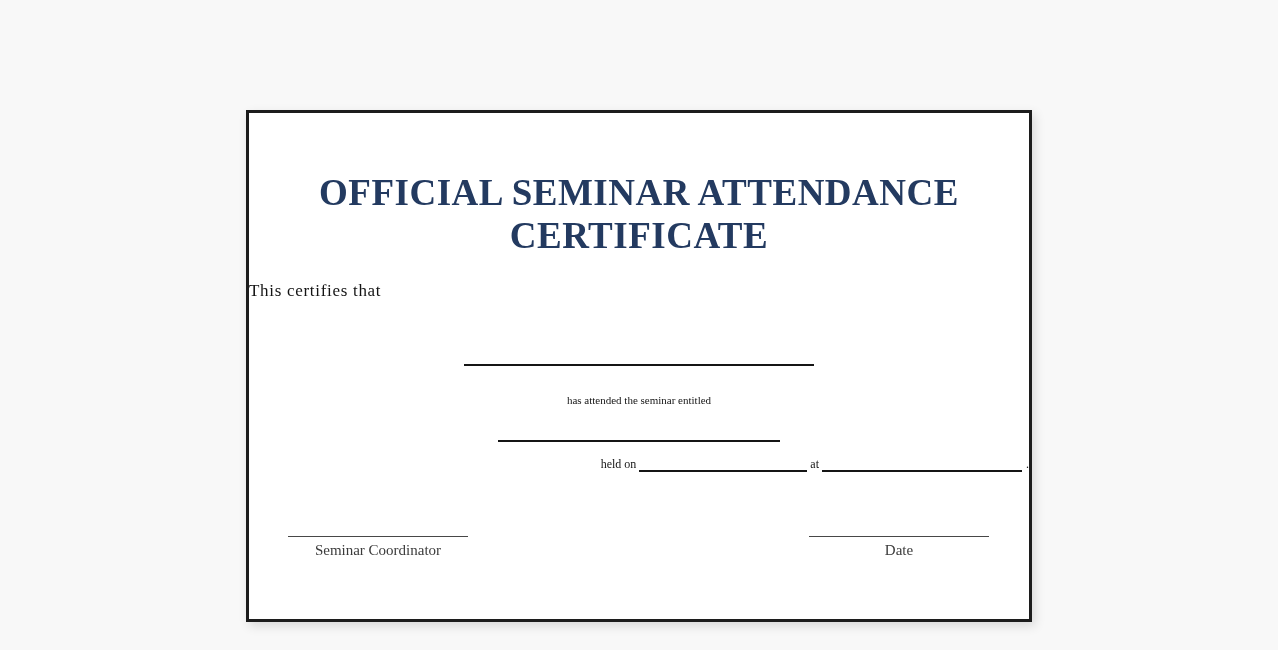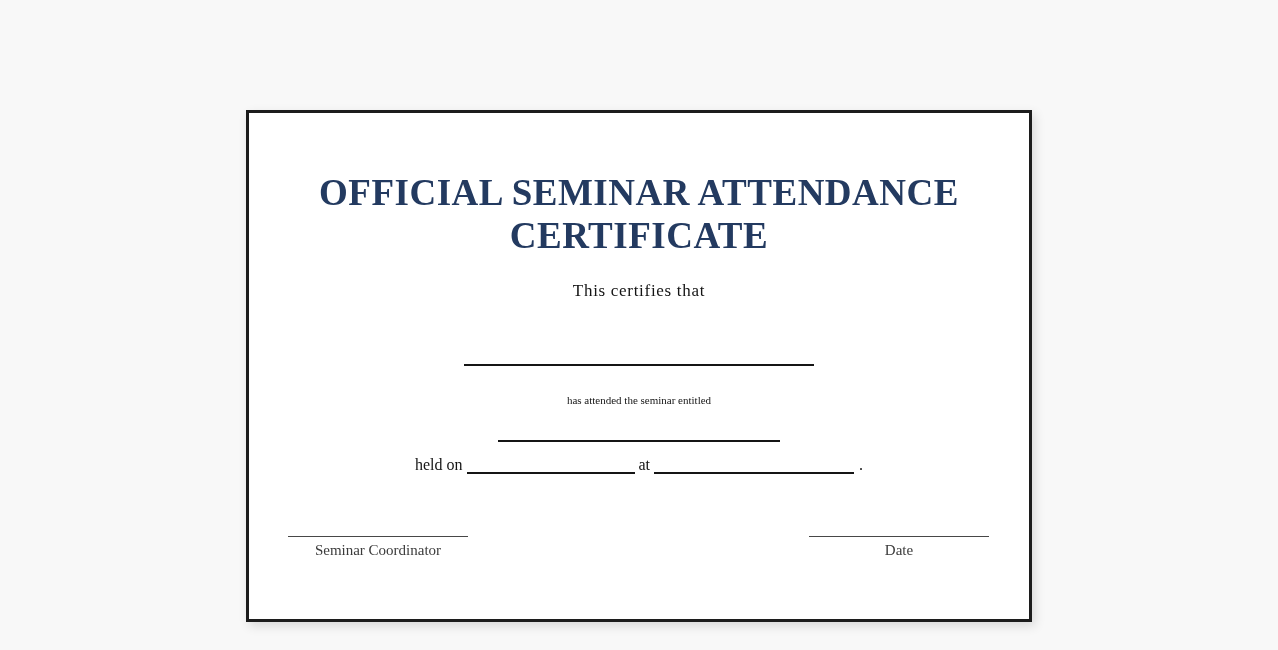--- a/index.html
+++ b/index.html
@@ -44,21 +44,21 @@
     letter-spacing: 0.5px;
     color: var(--title-text, #233a60);
     font-family: "Liberation Serif", "DejaVu Serif", serif;
   }
   .intro {
     position: absolute;
     top: 168px;
     left: 0;
     right: 0;
     margin: 0;
-    text-align: center;
+    text-align: left;
     font-size: 17px;
     line-height: 20px;
     letter-spacing: 0.7px;
   }
   .rule {
     position: absolute;
     height: 0;
     border-top: 2px solid var(--line, #151515);
   }
   .name-line {
@@ -80,22 +80,22 @@
     text-align: center;
     font-size: 11px;
     line-height: 18px;
   }
   .held-row {
     position: absolute;
     top: 342px;
     left: 0;
     right: 0;
     margin: 0;
-    text-align: center;
-    font-size: 16px;
+    text-align: right;
+    font-size: 12px;
     line-height: 19px;
     white-space: nowrap;
   }
   .blank {
     display: inline-block;
     height: 1em;
     border-bottom: 2px solid var(--line, #151515);
     margin-bottom: -4px;
     overflow: hidden;
   }

